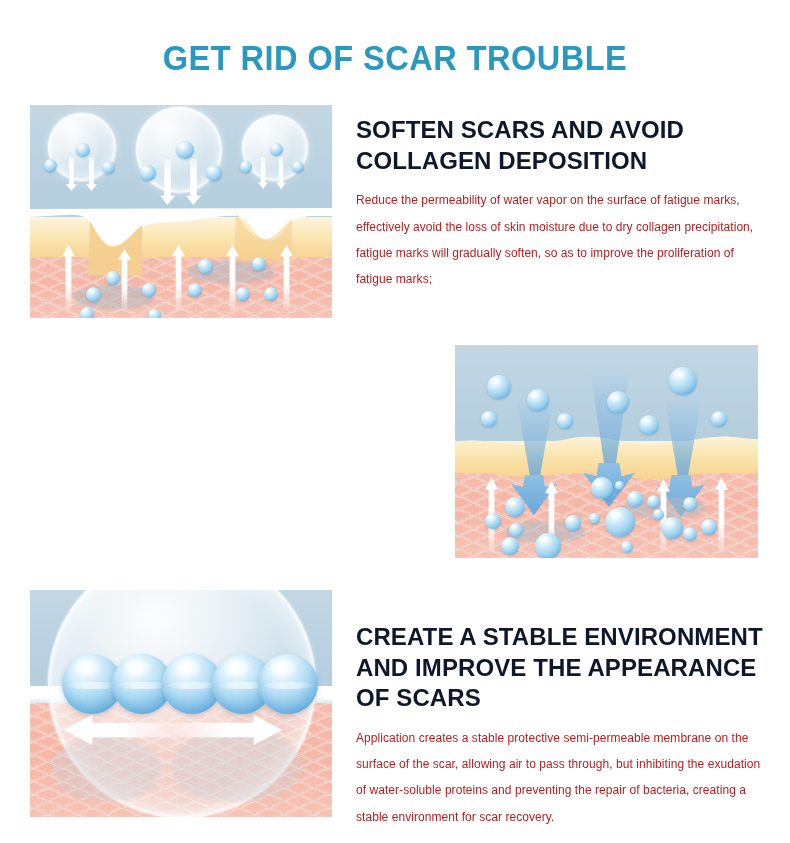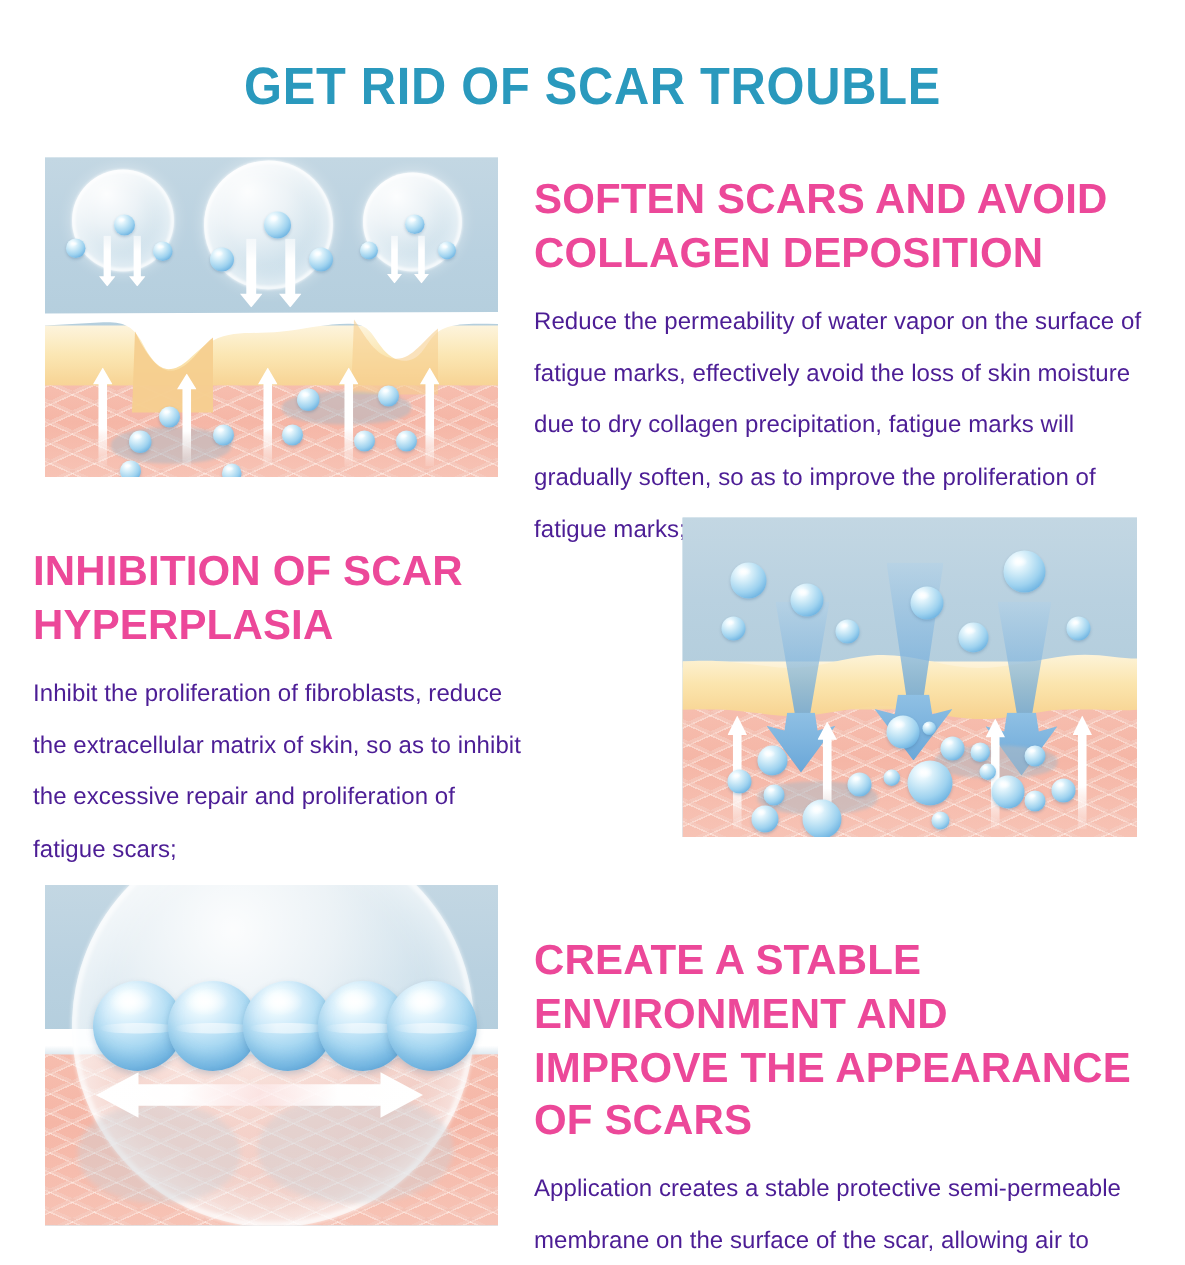--- a/index.html
+++ b/index.html
@@ -24,30 +24,30 @@
     font-family:"Liberation Sans","DejaVu Sans",sans-serif;
     transform:scaleX(0.93);
     transform-origin:center center;
     white-space:nowrap;
   }
 
   
   .fig{position:absolute;overflow:hidden;background:#bcd3e0;}
   .txt{position:absolute;}
   .sec-head{
-    color:#ec4899;
+    color:#0f172a;
     font-weight:bold;
-    font-size:28px;
+    font-size:24px;
     line-height:1.28;
     letter-spacing:0.1px;
     margin:0 0 11px 0;
   }
   .sec-body{
-    color:#4c1d95;
-    font-size:16px;
+    color:#b91c1c;
+    font-size:12px;
     line-height:2.18;
     margin:0;
     letter-spacing:0.05px;
   }
 
   
   #fig1{left:30px;top:105px;width:302px;height:213px;}
   #txt1{left:356px;top:115px;width:410px;}
   #txt2{left:22px;top:363px;width:330px;}
   #fig2{left:455px;top:345px;width:303px;height:213px;}
@@ -213,24 +213,20 @@
     <div class="sph" style="left:222px;top:152px;width:14px;height:14px;"></div>
     <div class="sph" style="left:234px;top:182px;width:14px;height:14px;"></div>
     <div class="sph" style="left:118px;top:204px;width:13px;height:13px;"></div>
   </div>
 
   <div class="txt" id="txt1">
     <h2 class="sec-head">SOFTEN SCARS AND AVOID COLLAGEN DEPOSITION</h2>
     <p class="sec-body">Reduce the permeability of water vapor on the surface of fatigue marks, effectively avoid the loss of skin moisture due to dry collagen precipitation, fatigue marks will gradually soften, so as to improve the proliferation of fatigue marks;</p>
   </div>
 
-  <div class="txt" id="txt2">
-    <h2 class="sec-head">INHIBITION OF SCAR HYPERPLASIA</h2>
-    <p class="sec-body">Inhibit the proliferation of fibroblasts, reduce the extracellular matrix of skin, so as to inhibit the excessive repair and proliferation of fatigue scars;</p>
-  </div>
 
   <div class="fig" id="fig2">
     <div class="sky" style="top:0;height:100px;"></div>
     <div class="epi" style="top:96px;height:44px;"></div>
     <div class="derm" style="top:128px;bottom:0;">
       <div class="mesh"></div>
       <div class="mesh2"></div>
     </div>
 
     <svg width="303" height="213" style="position:absolute;left:0;top:0;">

